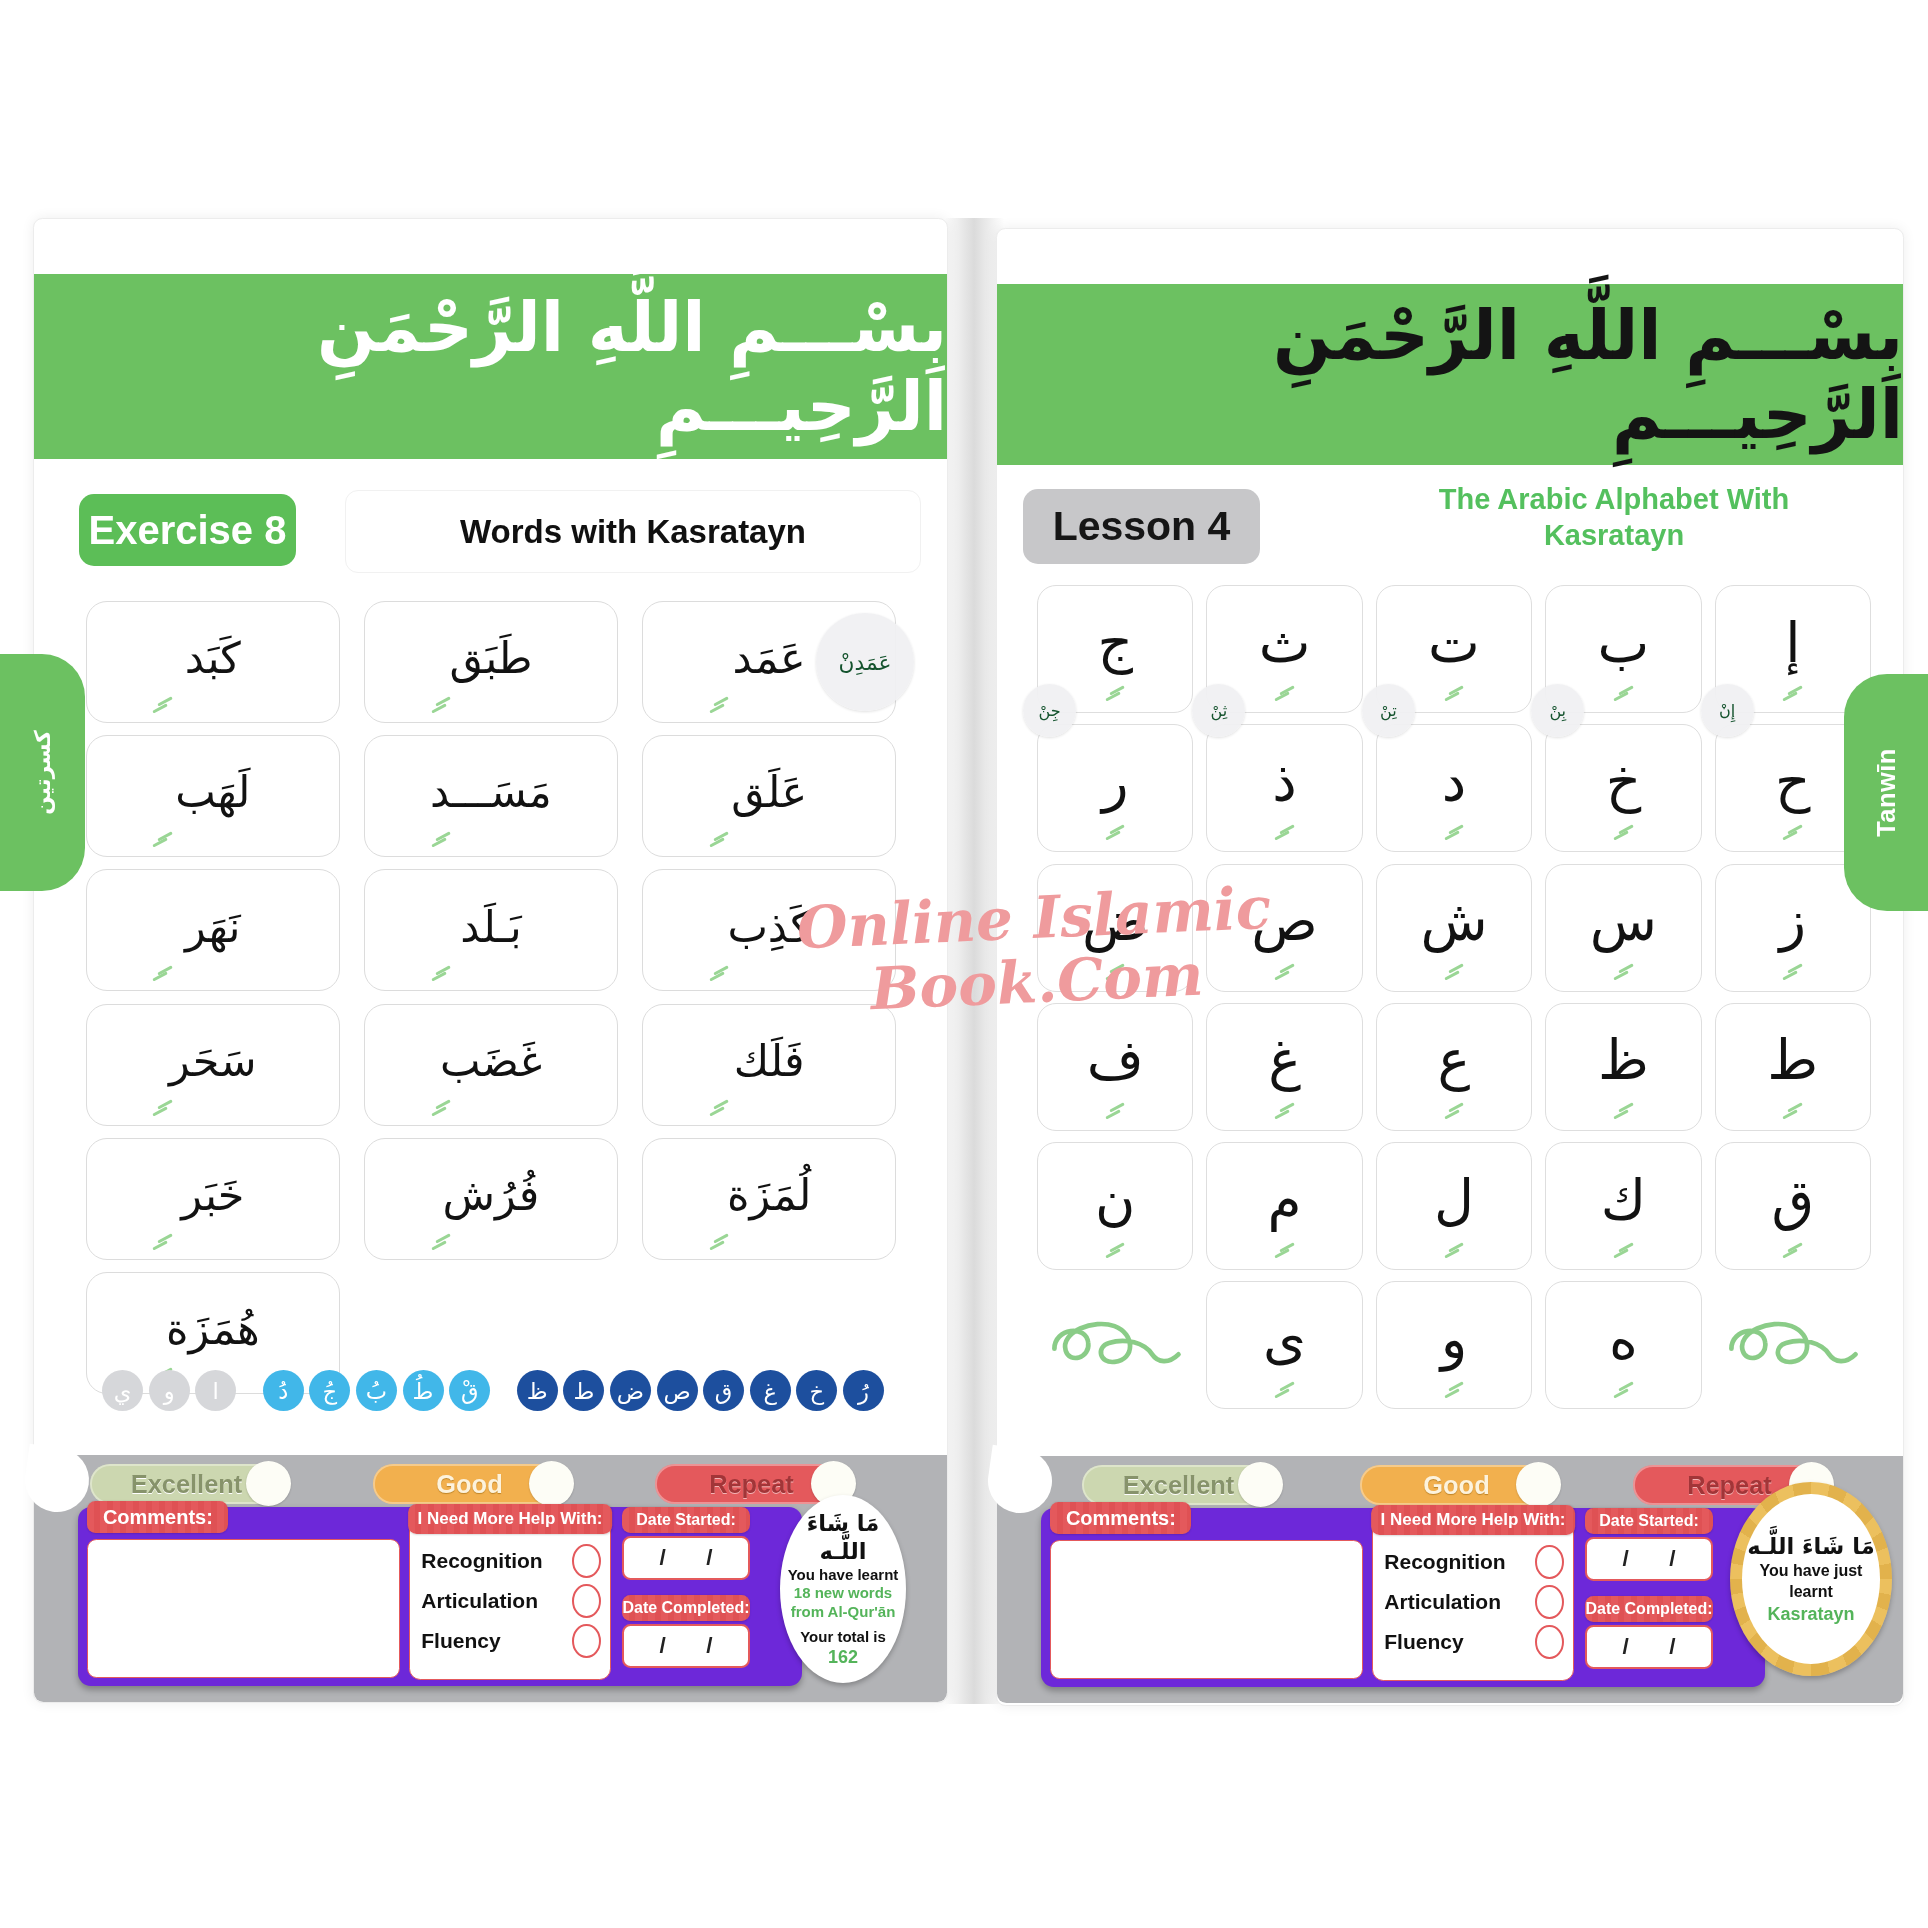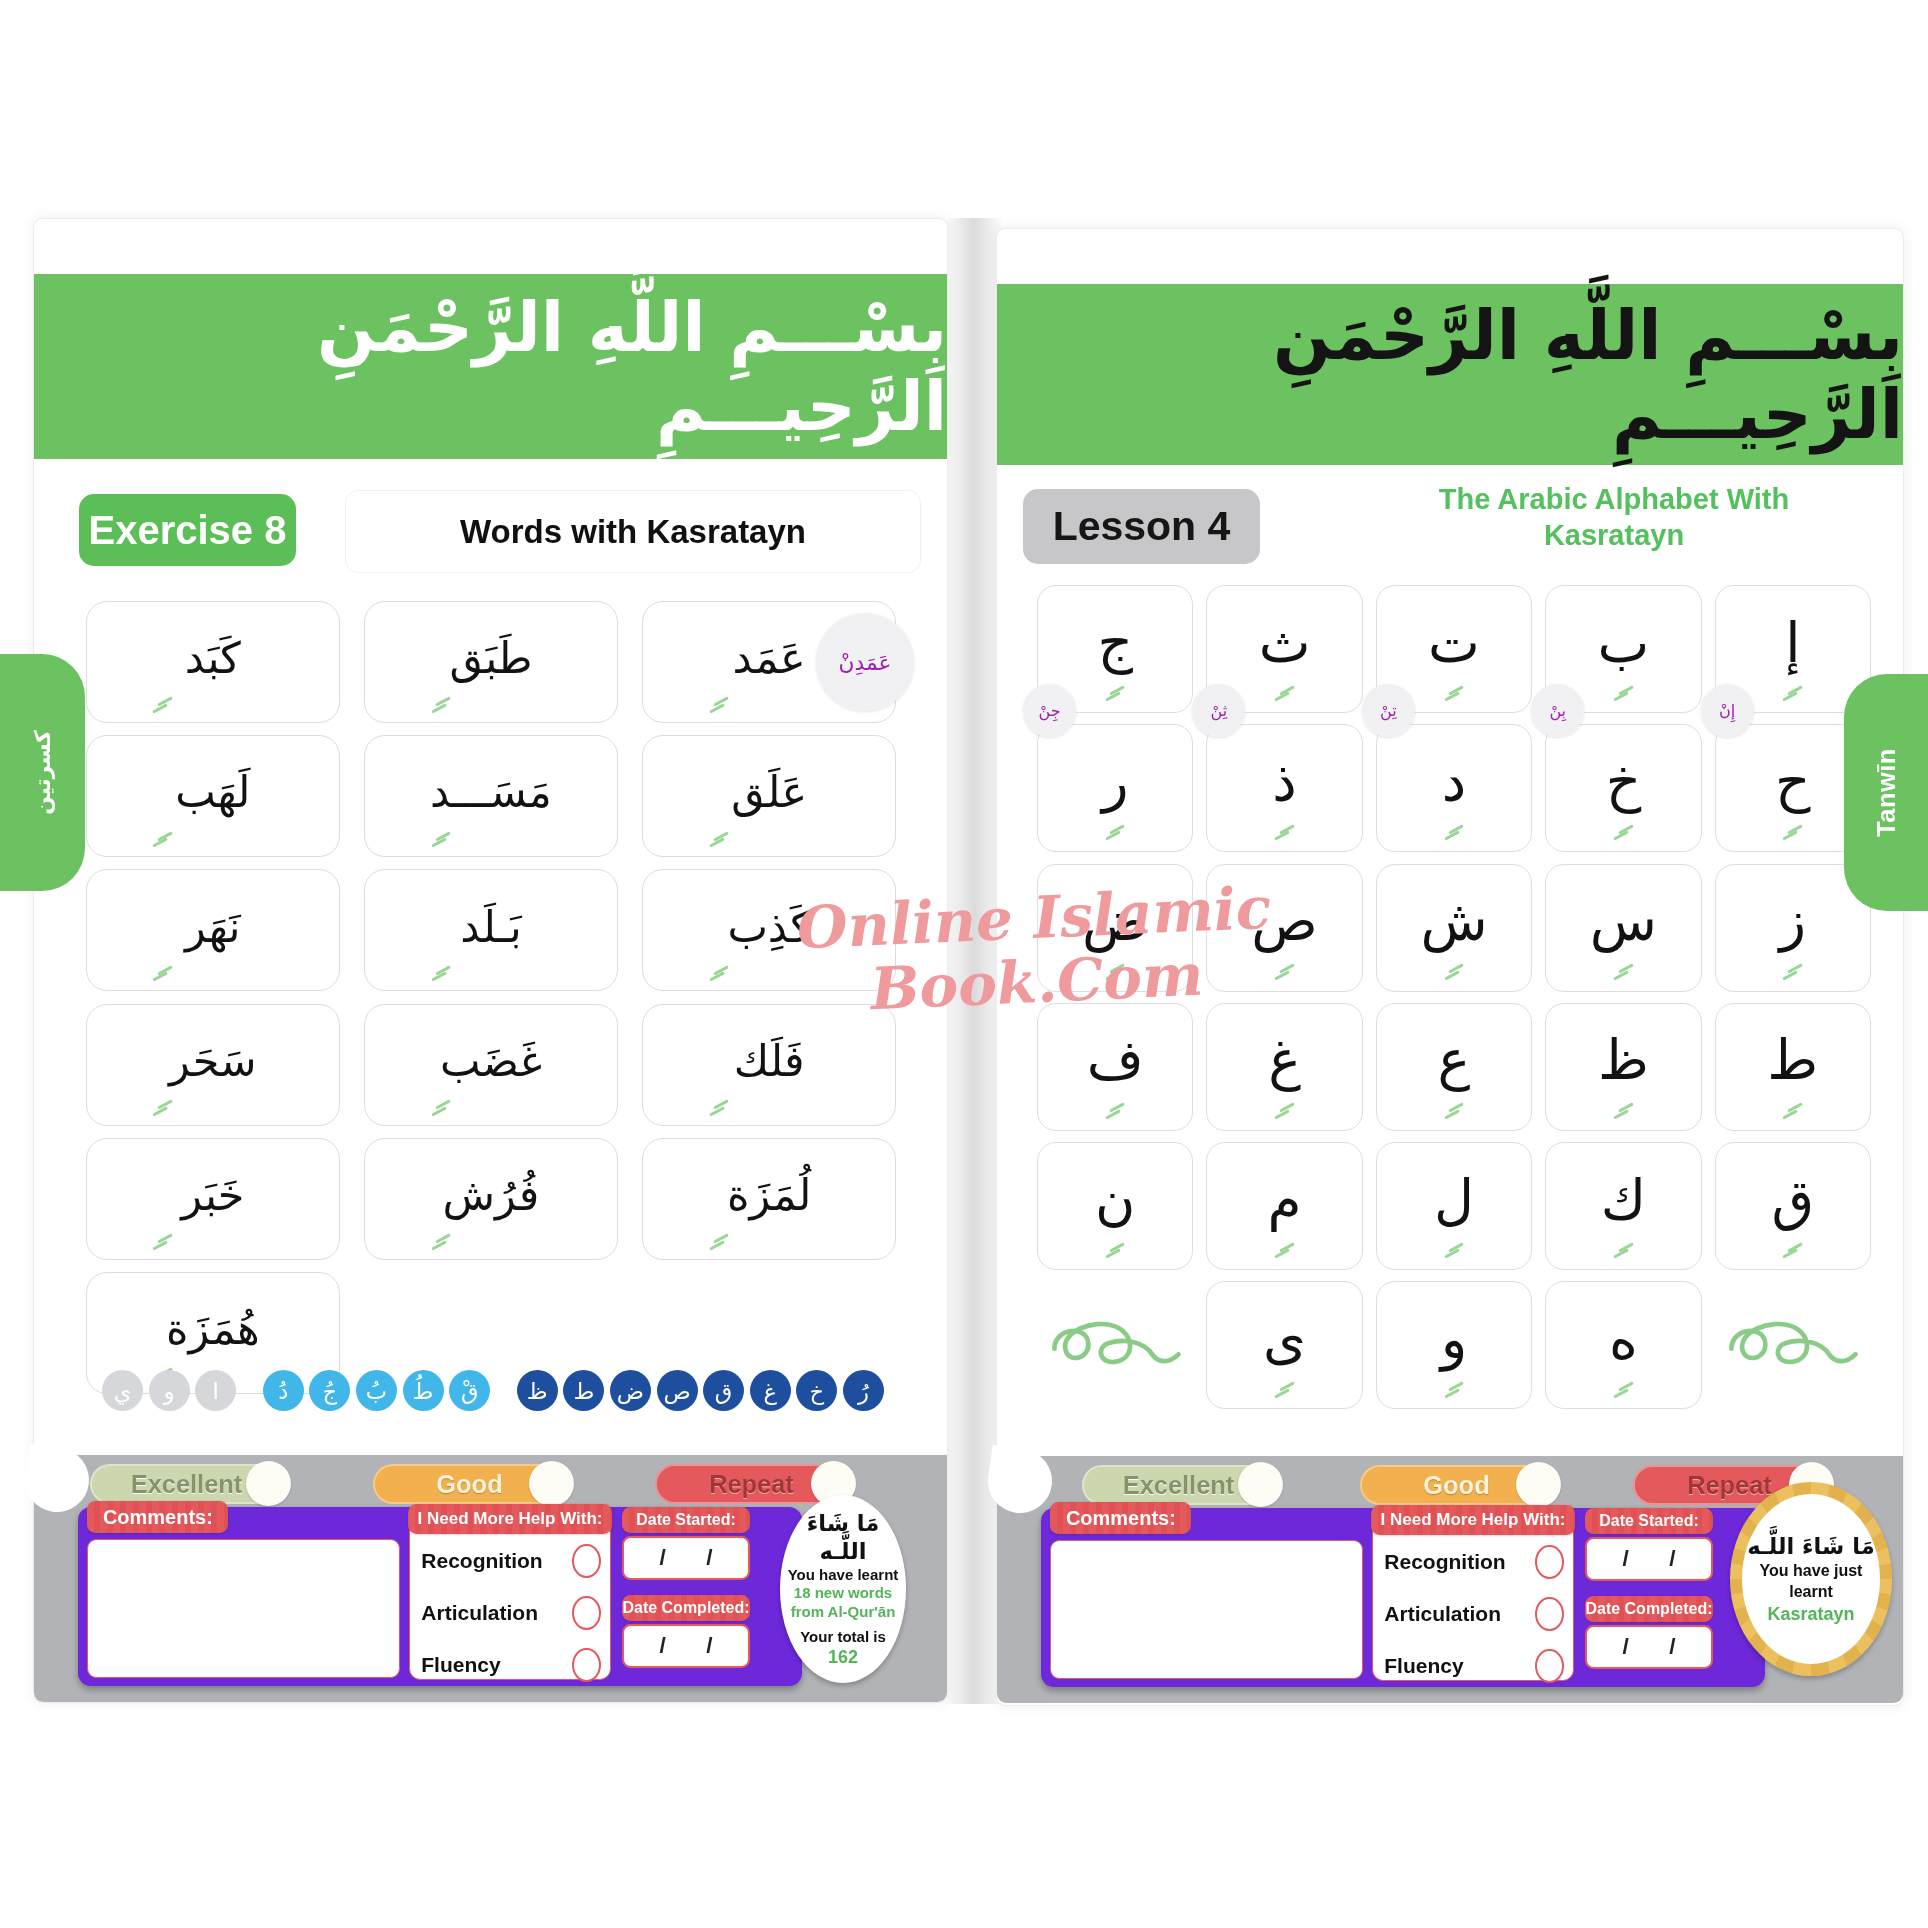--- a/index.html
+++ b/index.html
@@ -46,21 +46,21 @@
   .kas{position:absolute;width:21px;height:15px;}
   .kas::before,.kas::after{content:"";position:absolute;width:16px;height:2.8px;background:#9ad695;
         border-radius:1.9px;transform:rotate(-28deg);}
   .kas::before{left:4.7px;top:0.9px;}
   .kas::after{left:0;top:7.5px;}
   .kas-word{left:26%;bottom:7.5px;}
   .kas-letter{left:50%;margin-left:-10.4px;bottom:9.4px;}
   
   .sticker{position:absolute;border-radius:50%;background:rgba(240,240,242,.94);
            box-shadow:0 0.9px 2.8px rgba(0,0,0,.12);display:flex;align-items:center;justify-content:center;
-           font-family:"DejaVu Sans",sans-serif;color:#a21caf;direction:rtl;z-index:3;}
+           font-family:"DejaVu Sans",sans-serif;color:#14532d;direction:rtl;z-index:3;}
   .word-sticker{width:98px;height:98px;right:-19px;top:50%;transform:translateY(-50%);font-size:21.7px;}
   .letter-sticker{width:53px;height:53px;left:-15px;bottom:-24.5px;font-size:16px;}
   
   #lp-legend{position:absolute;left:68px;top:1151px;display:flex;align-items:center;}
   .lg-circle{width:41px;height:41px;border-radius:50%;margin-right:5.6px;display:flex;align-items:center;
              justify-content:center;color:#fff;font-family:"DejaVu Sans",sans-serif;font-size:22.6px;direction:rtl;}
   .lg-gap{width:21px;}
   #lp-captions{position:absolute;left:83px;top:1198px;width:782px;display:flex;gap:26px;
                font-size:23.5px;font-weight:bold;color:#101010;white-space:nowrap;}
   
@@ -82,21 +82,21 @@
   .redlabel{background:repeating-linear-gradient(90deg,#e4595c 0 6.6px,#df5154 6.6px 13px);color:#fff;
         font-weight:bold;border-radius:8.5px;display:flex;align-items:center;justify-content:center;
         box-shadow:0 0.9px 1.9px rgba(0,0,0,.15);}
   .comments-label{position:absolute;left:9.4px;top:-5.6px;width:141px;height:32px;font-size:20px;}
   .comments-box{position:absolute;left:9.4px;top:32px;width:311px;height:137px;border:1.9px solid #e4595c;
         border-radius:9.4px;background:#fff;}
   .help-box{position:absolute;left:331px;top:11.3px;width:200px;height:160px;border:1.9px solid #e4595c;
         border-radius:11.3px;background:#fff;}
   .help-label{position:absolute;left:50%;transform:translateX(-50%);top:-15px;height:30px;
         padding:0 9.4px;font-size:17px;white-space:nowrap;}
-  .help-rows{position:absolute;left:11.3px;right:9.4px;top:24.5px;display:flex;flex-direction:column;gap:18px;}
+  .help-rows{position:absolute;left:11.3px;right:9.4px;top:24.5px;display:flex;flex-direction:column;gap:6px;}
   .help-row{display:flex;align-items:center;justify-content:space-between;}
   .help-row span{font-size:21px;font-weight:bold;color:#111;}
   .chk{width:24.5px;height:30px;border:2.8px solid #e4595c;border-radius:50%;background:#fff;}
   .dates-col{position:absolute;left:544px;top:0;width:128px;}
   .date-label{height:26px;font-size:16px;}
   .date-box{margin-top:2.8px;height:40px;border:2.8px solid #e4595c;border-radius:8.5px;background:#fff;
         display:flex;align-items:center;justify-content:center;font-size:22.6px;font-weight:bold;
         word-spacing:34px;color:#222;}
   .dc-label{margin-top:15px;}
   

